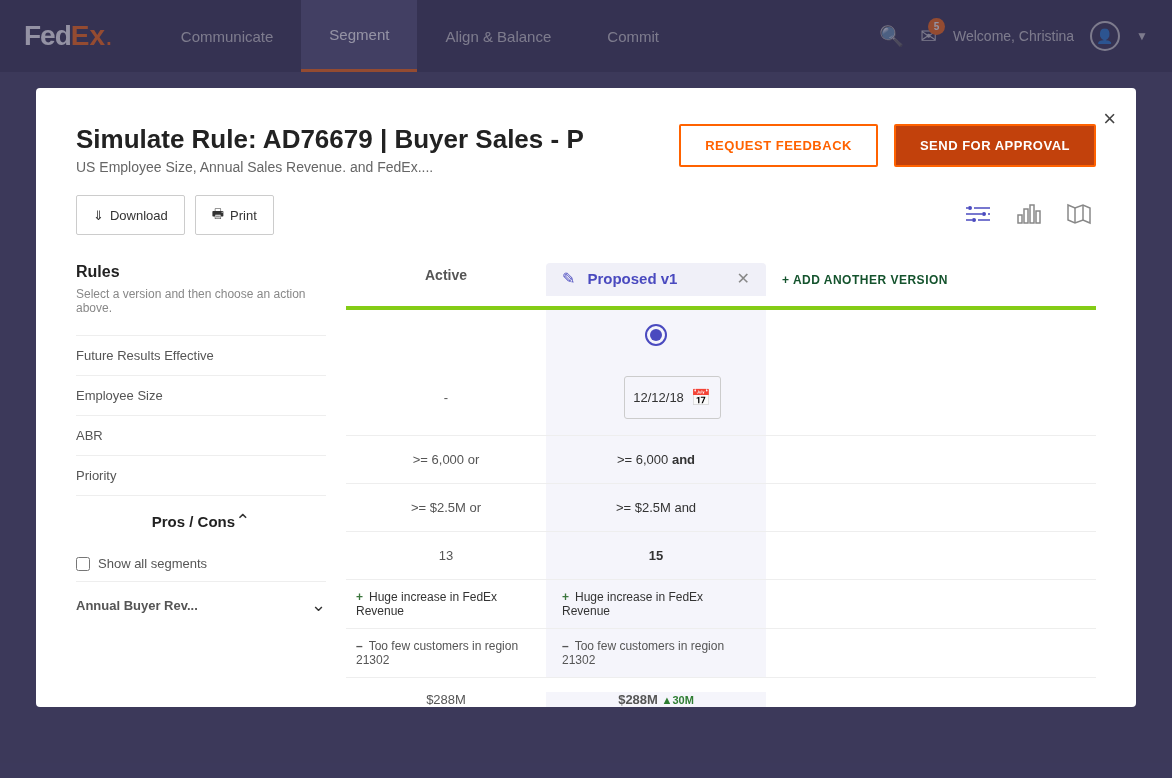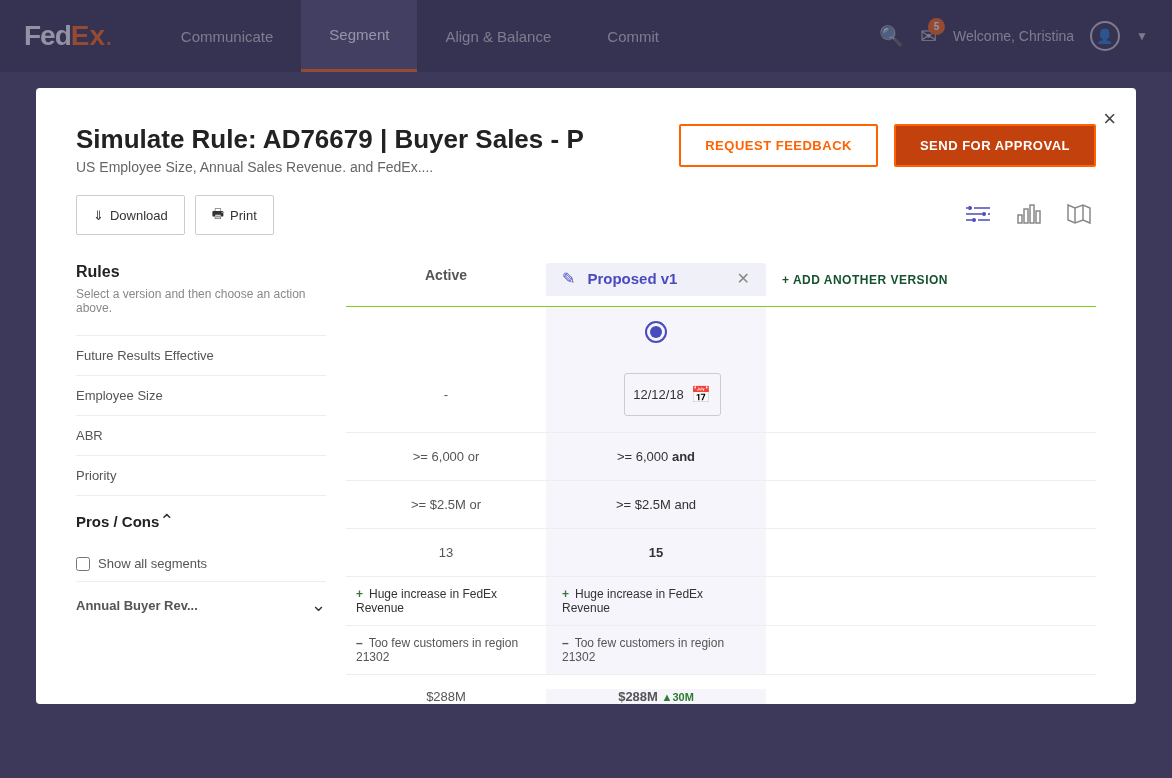--- a/index.html
+++ b/index.html
@@ -174,42 +174,42 @@
     }
     .sidebar-title { font-size: 16px; font-weight: 700; color: #222; margin-bottom: 6px; }
     .sidebar-desc { font-size: 12px; color: #888; margin-bottom: 20px; }
     .sidebar-row {
       padding: 12px 0;
       font-size: 13px;
       color: #555;
       border-top: 1px solid #eee;
     }
     .section-header {
-      display: flex; align-items: center; justify-content: flex-start;
+      display: flex; align-items: center; justify-content: center;
       padding: 14px 0 14px 0;
       border-top: 1px solid #eee;
     }
     .section-header-label { font-size: 15px; font-weight: 700; color: #222; }
     .chevron-icon { font-size: 18px; color: #333; cursor: pointer; }
     .checkbox-row { display: flex; align-items: center; gap: 8px; font-size: 13px; color: #555; padding: 10px 0; }
     .checkbox-row input { width: 14px; height: 14px; }
     .bottom-section-header {
       display: flex; align-items: center; justify-content: space-between;
       padding: 12px 0 0 0;
       border-top: 1px solid #eee;
     }
 
     
     .table-area {
       flex: 1;
       overflow-x: auto;
     }
     .table-header-row {
       display: flex;
-      border-bottom: 1px solid #84cc16;
+      border-bottom: 4px solid #84cc16;
       padding-bottom: 10px;
       margin-bottom: 0;
     }
     .col-active {
       width: 200px;
       min-width: 200px;
       text-align: center;
       font-size: 14px;
       color: #555;
       font-weight: 600;

